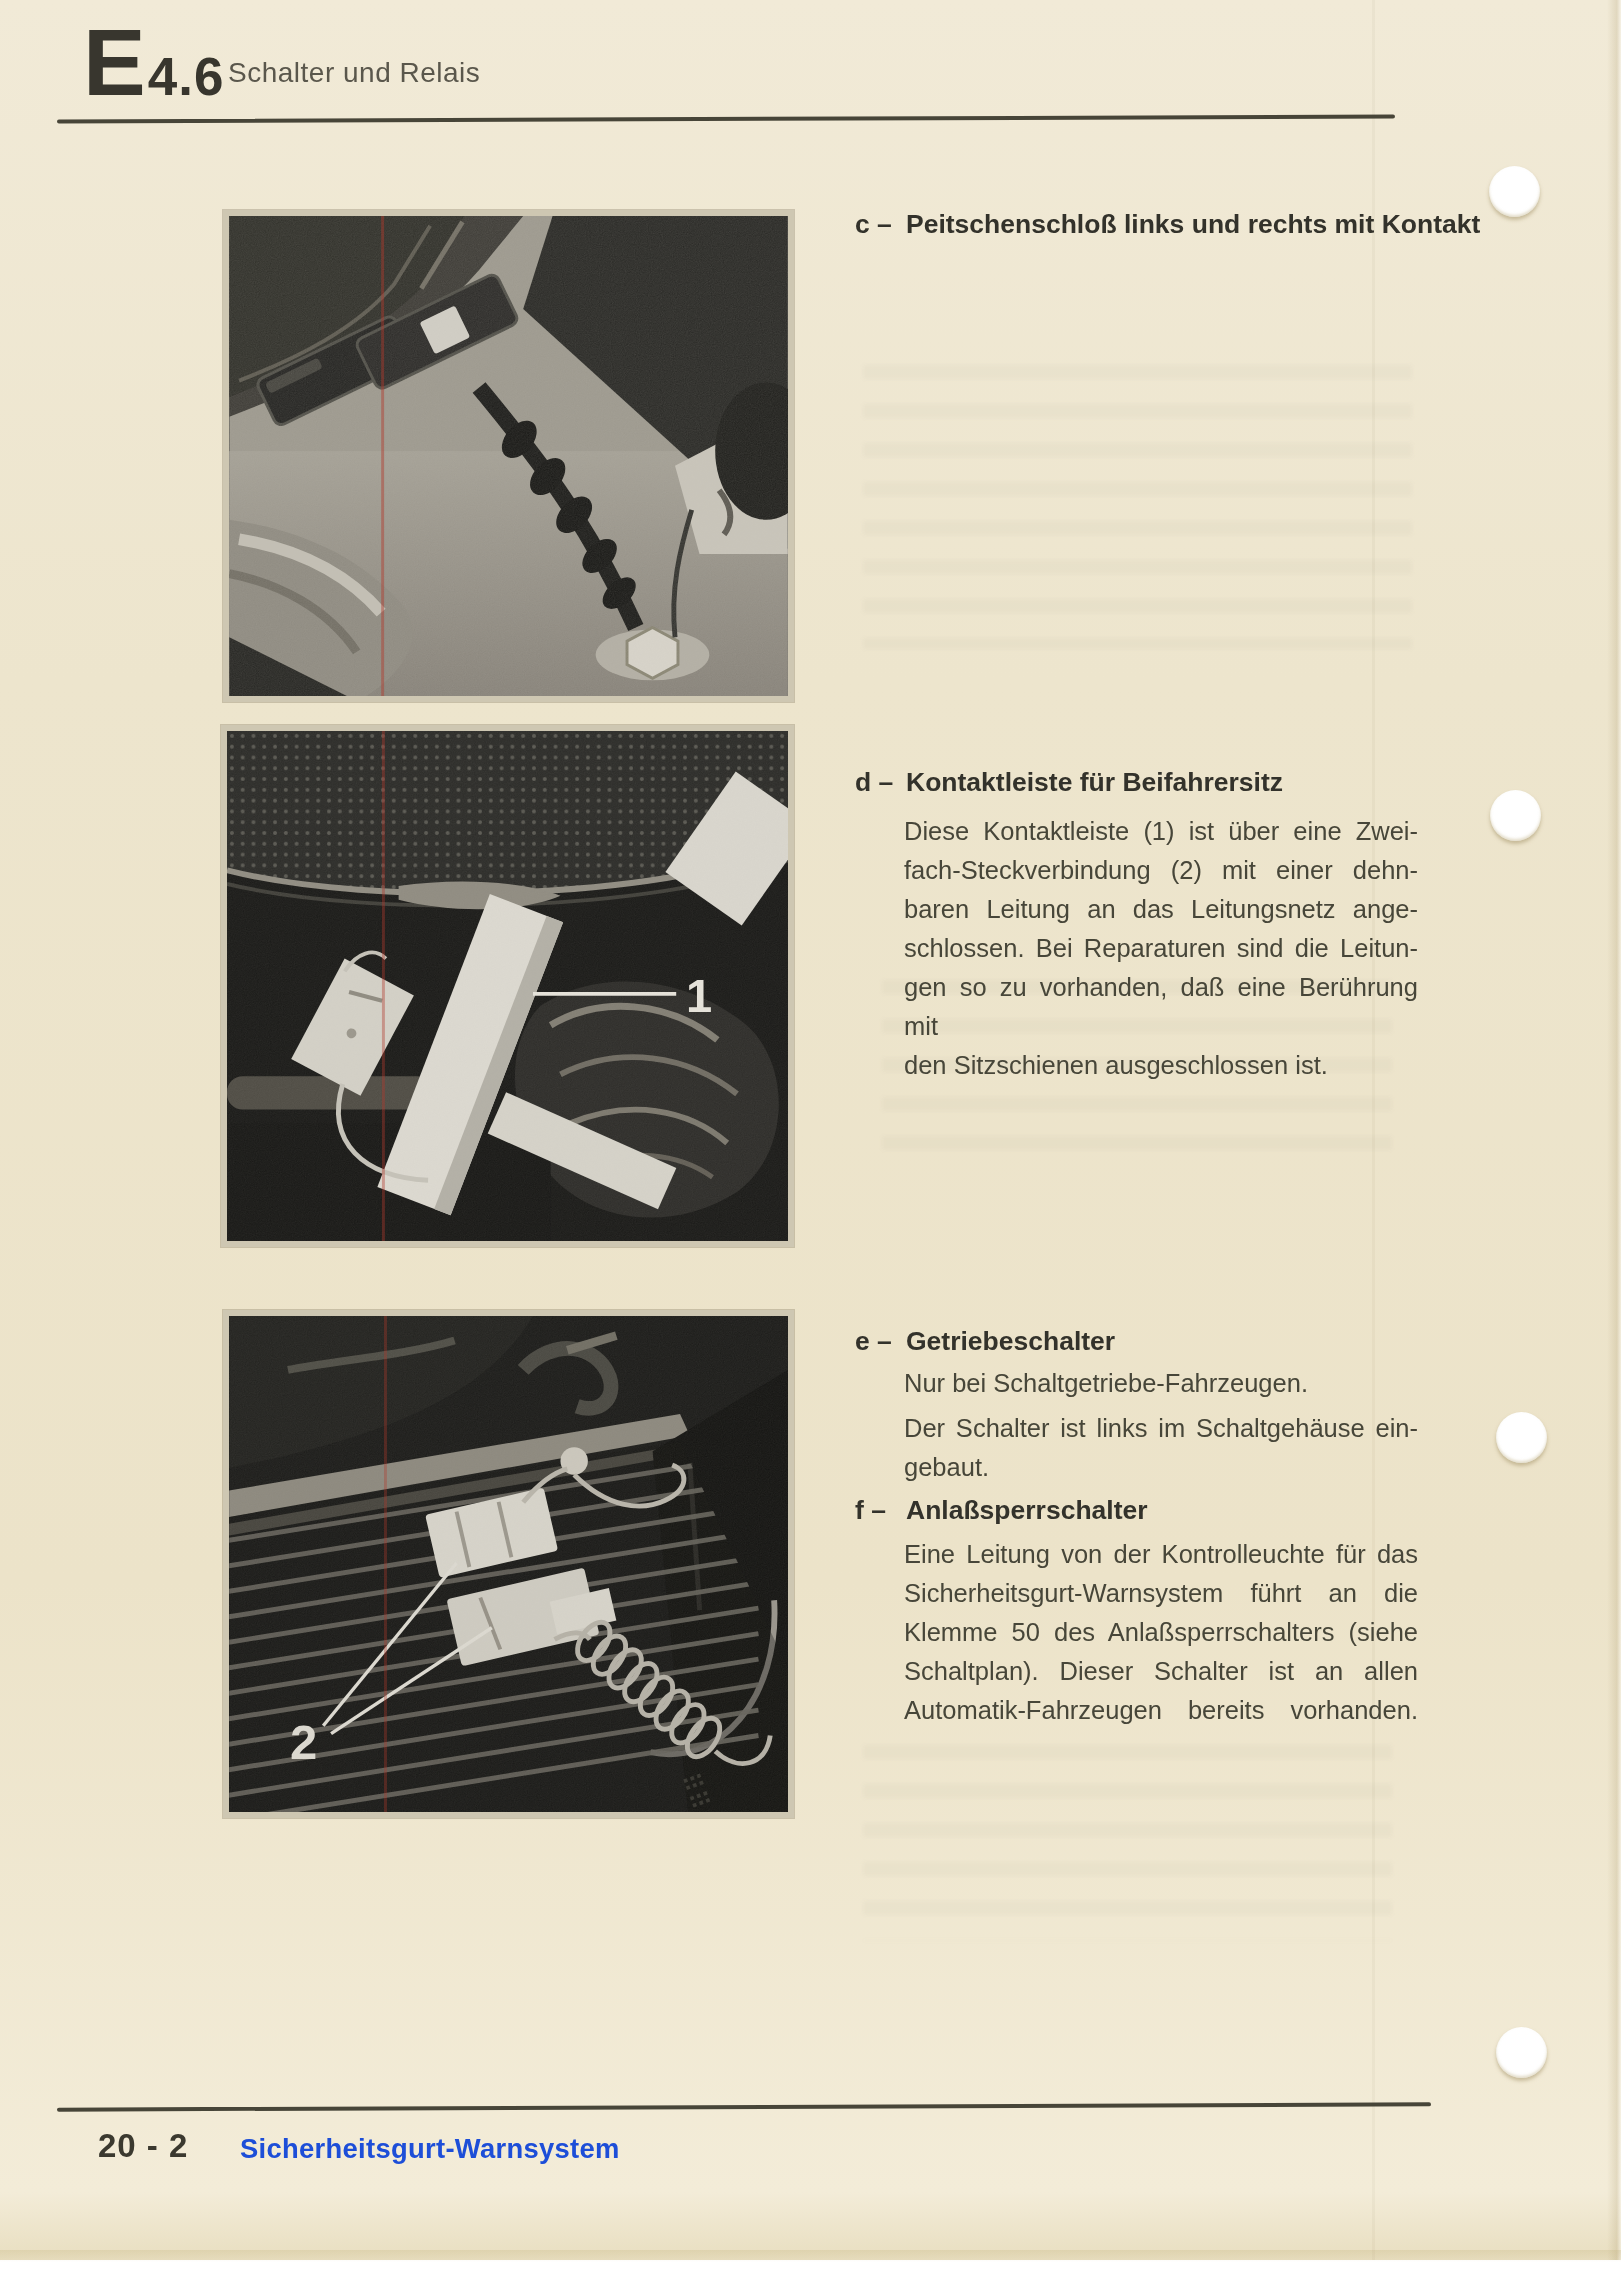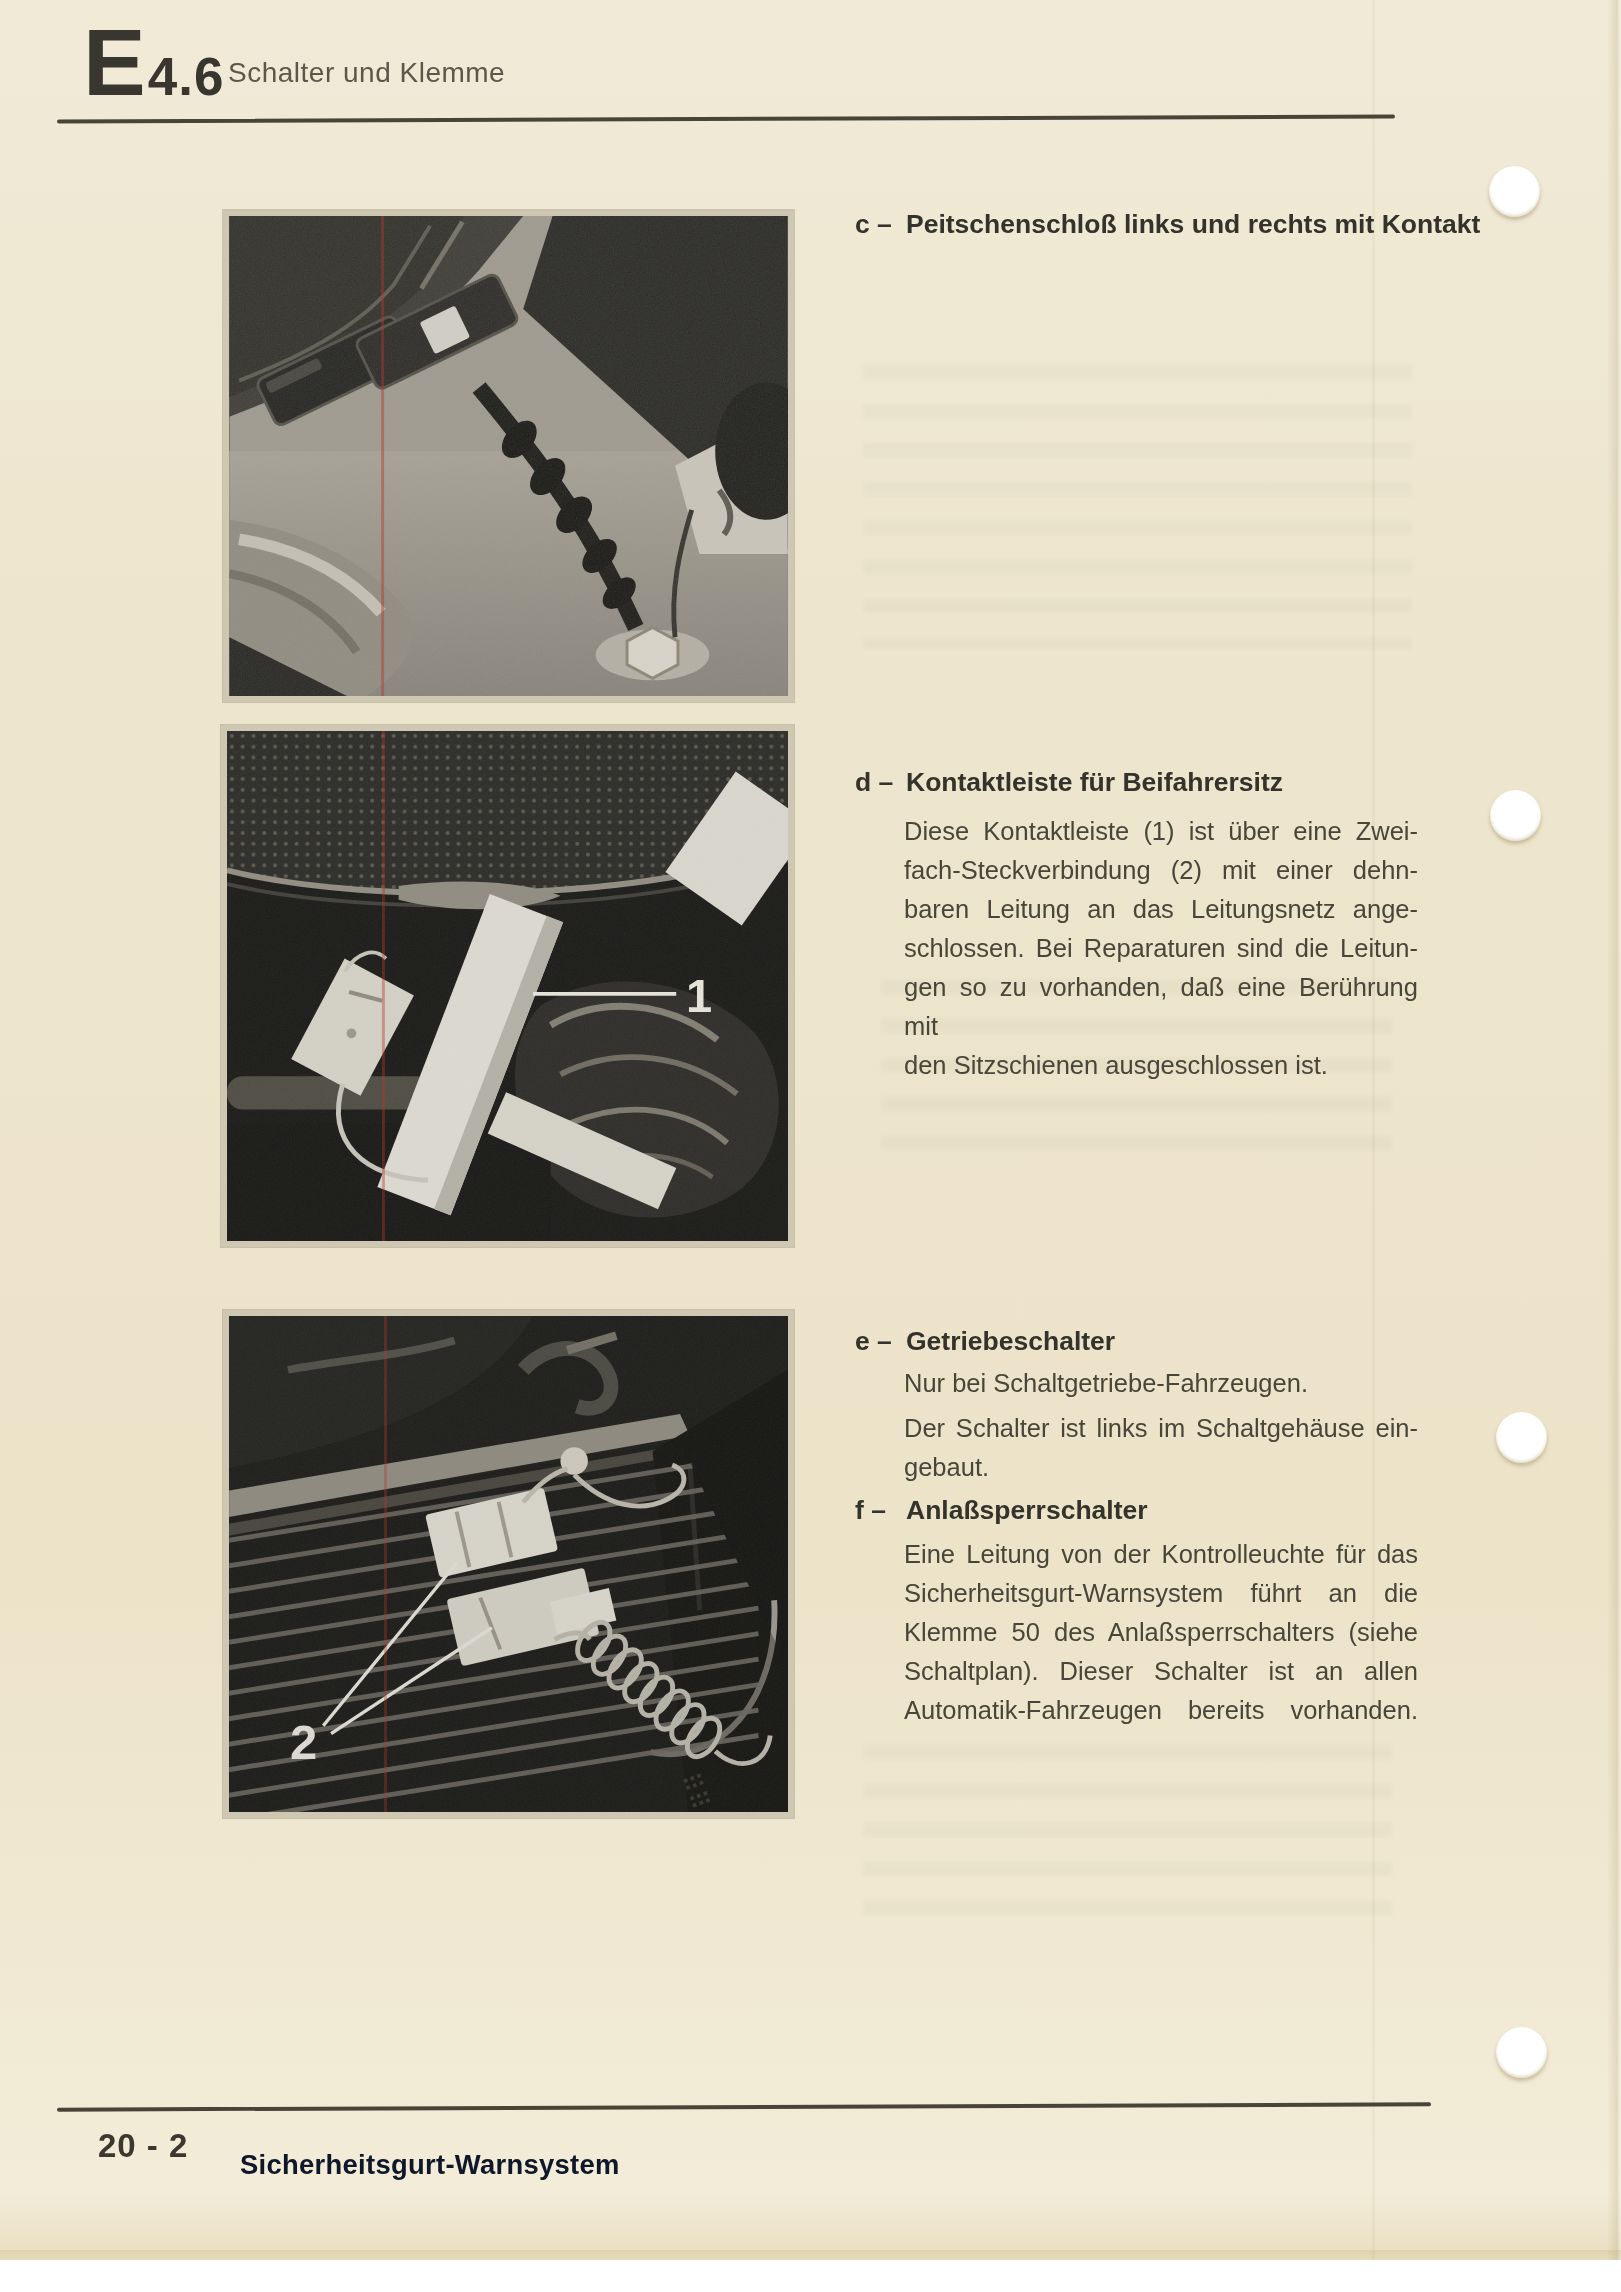--- a/index.html
+++ b/index.html
@@ -40,36 +40,36 @@
   
   .ghost{position:absolute;opacity:.55;filter:blur(2px);
          background:repeating-linear-gradient(180deg,rgba(140,138,118,.10) 0 13.7px,rgba(0,0,0,0) 13.7px 39px);}
 
   
   .hole{position:absolute;width:51px;height:51px;border-radius:50%;background:#ffffff;
         box-shadow:0 2.9px 3.9px rgba(168,152,110,.55), inset 0 -2px 2.9px rgba(210,200,170,.6);}
 
   
   .ftr-page{position:absolute;left:98px;top:2127px;font-size:33px;font-weight:bold;color:#3b392f;letter-spacing:1px;}
-  .ftr-title{position:absolute;left:240px;top:2133px;font-size:27.4px;font-weight:bold;color:#0f172a;letter-spacing:0.3px;margin-top:16px;}
+  .ftr-title{position:absolute;left:240px;top:2133px;font-size:27.4px;font-weight:bold;color:#1d4ed8;letter-spacing:0.3px;}
   .bottom-edge{position:absolute;left:0;top:2250px;width:1621px;height:11.8px;
         background:linear-gradient(180deg,rgba(190,170,110,.25),rgba(255,255,255,0));}
 </style>
 </head>
 <body>
 
 <div class="page">
   <div class="paper"></div>
   <div class="crease" style="left:1372px"></div>
 
   <div class="hdr">
     <span class="e">E</span>
     <span class="num">4.6</span>
   </div>
-  <div class="hdr-title">Schalter und Klemme</div>
+  <div class="hdr-title">Schalter und Relais</div>
   <div class="rule rule1"></div>
 
   <div class="ghost" style="left:863px;top:365px;width:549px;height:284px;"></div>
   <div class="ghost" style="left:882px;top:980px;width:510px;height:186px;"></div>
   <div class="ghost" style="left:863px;top:1745px;width:529px;height:196px;"></div>
 
   <div class="photo p1">
     <svg width="559" height="480" viewBox="0 0 570 490">
       <defs>
         <linearGradient id="g1floor" x1="0" y1="0" x2="0" y2="1">

